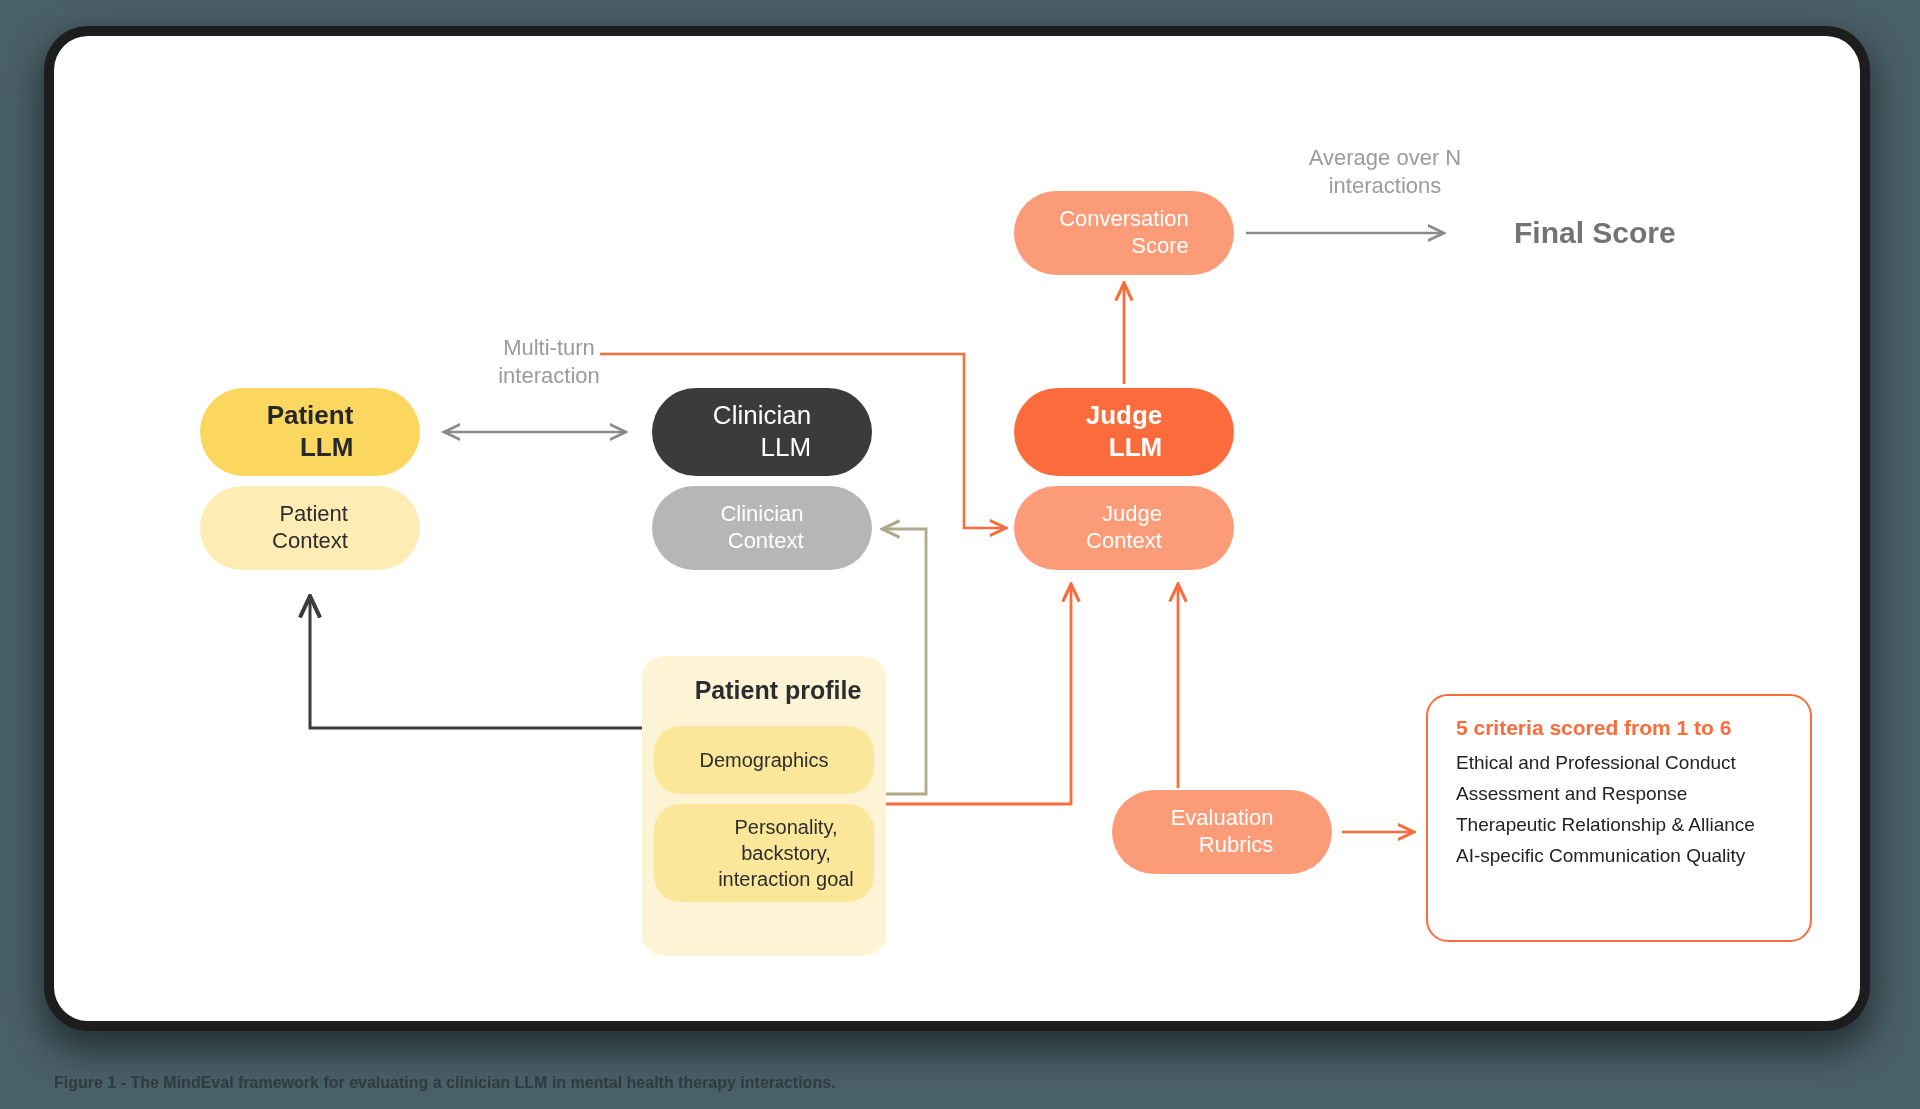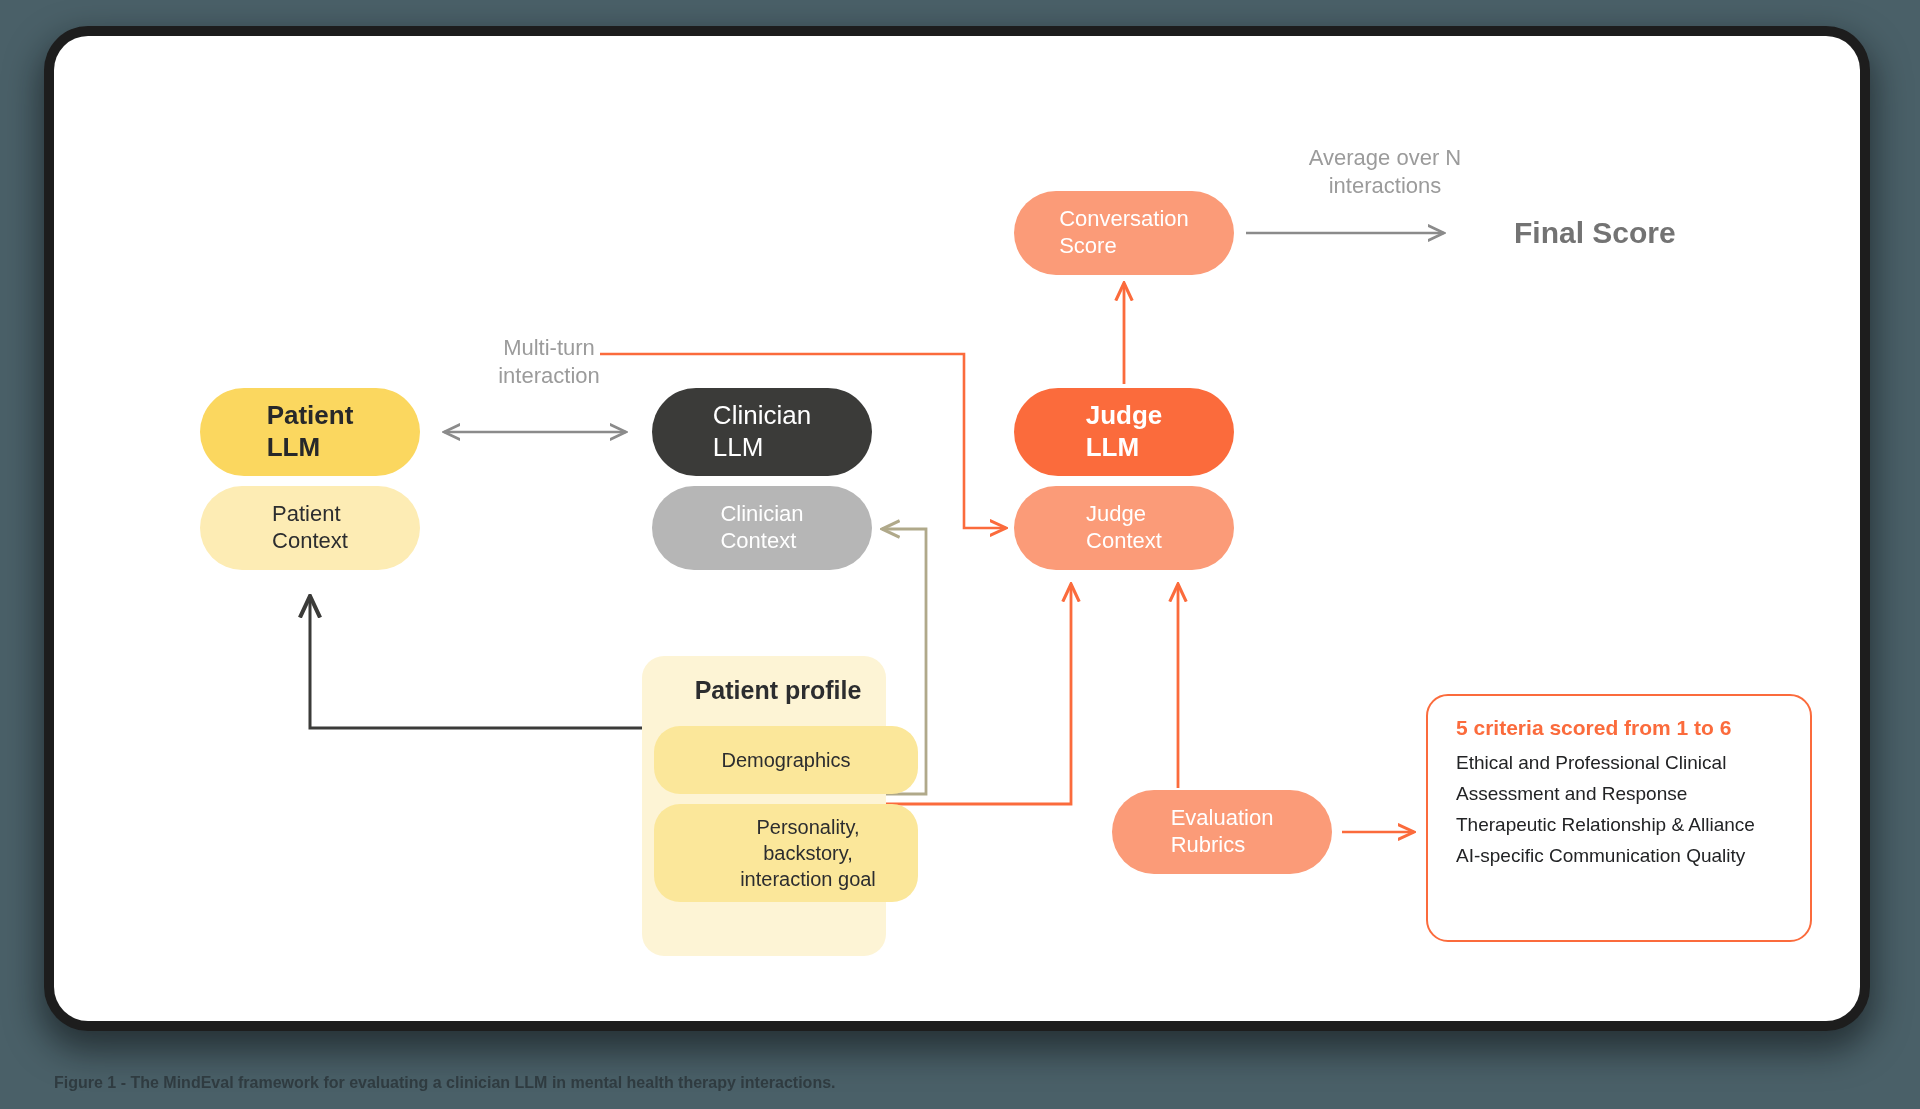--- a/index.html
+++ b/index.html
@@ -34,21 +34,21 @@
     overflow: hidden;
     border-radius: 26px;
   }
 
   
   .node {
     position: absolute;
     display: flex;
     align-items: center;
     justify-content: center;
-    text-align: left;
+    text-align: right;
     border-radius: 46px;
     line-height: 1.22;
     white-space: pre-line;
   }
 
   
   #node-patient-llm {
     left: 146px; top: 352px; width: 220px; height: 88px;
     background: #fbd75f; color: #27282a;
     font-size: 26px; font-weight: bold;
@@ -133,21 +133,21 @@
     border-radius: 22px;
   }
   #label-patient-profile {
     position: absolute;
     left: 0; top: 20px; width: 100%;
     text-align: center;
     font-size: 25px; font-weight: bold; color: #2c2d2f; padding-left: 28px;
   }
   .profile-item {
     position: absolute;
-    left: 12px; width: 264px;
+    left: 12px; width: 220px;
     background: #fbe79a;
     color: #2c2d2f;
     display: flex; align-items: center; justify-content: center;
     text-align: center;
     border-radius: 26px;
     font-size: 20px;
     line-height: 1.3;
     white-space: pre-line;
   }
   #node-demographics  { top: 70px;  height: 68px; }
@@ -273,21 +273,21 @@
       <div class="profile-item" id="node-demographics">Demographics</div>
 
       <div class="profile-item" id="node-personality">Personality,
 backstory,
 interaction goal</div>
     </div>
 
     <div id="criteria-card">
       <div id="criteria-title">5 criteria scored from 1 to 6</div>
 
-      <div class="criteria-item">Ethical and Professional Clinical</div>
+      <div class="criteria-item">Ethical and Professional Conduct</div>
       <div class="criteria-item">Assessment and Response</div>
       <div class="criteria-item">Therapeutic Relationship &amp; Alliance</div>
       <div class="criteria-item">AI-specific Communication Quality</div>
     </div>
 
   </div>
 </div>
 
 <div id="figure-caption">Figure 1 - The MindEval framework for evaluating a clinician LLM in mental health therapy interactions.</div>
 

